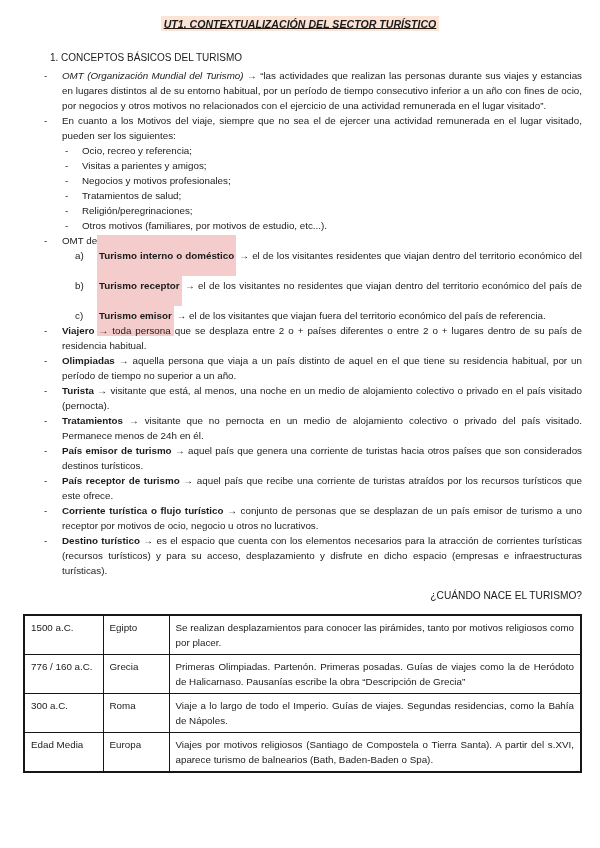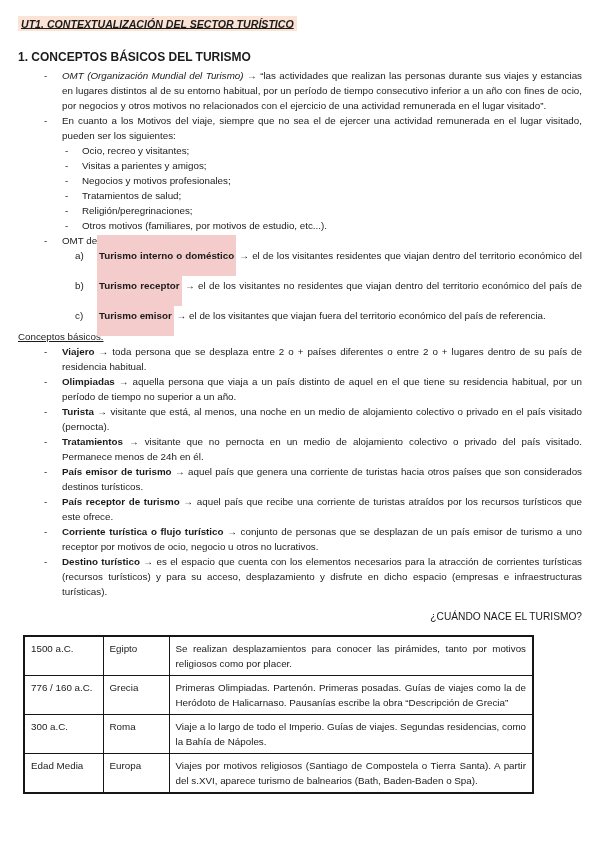--- a/index.html
+++ b/index.html
@@ -9,34 +9,36 @@
     box-sizing:border-box;
     padding:16px 18px 0 18px;
     background:#ffffff;
     font-family:"Liberation Sans", sans-serif;
     font-size:9.8px;
     line-height:15px;
     color:#1b1b1b;
     overflow:hidden;
   }
   .doc-title {
+    text-align:center;
     margin-bottom:19px;
     font-size:10.6px;
     font-weight:bold;
     font-style:italic;
   }
   .doc-title .hl {
     background:#fbe4d5;
     text-decoration:underline;
     padding:1.5px 3px;
   }
   .h1 {
-    font-weight:bold;
-    font-size:12px;
+    font-weight:normal;
+    font-size:10px;
     margin-bottom:3px;
+    margin-left:32px;
   }
   .li { position:relative; text-align:justify; }
   .l1 { padding-left:44px; }
   .l1 > .mk { position:absolute; left:26px; }
   .l2 { padding-left:64px; }
   .l2 > .mk { position:absolute; left:47px; }
   .la { padding-left:79px; }
   .la > .mk { position:absolute; left:57px; }
   .bi { font-weight:normal; font-style:italic; }
   .b  { font-weight:bold; }
@@ -50,21 +52,21 @@
     text-decoration:underline;
   }
   .qhead {
     margin-top:10px;
     font-size:10.2px;
     text-align:right;
   }
   table.hist {
     border-collapse:collapse;
     margin:11px 3px 0 5px;
-    width:511px;
+    width:559px;
     table-layout:fixed;
     border:2px solid #161616;
   }
   table.hist td {
     border:1px solid #161616;
     vertical-align:top;
     padding:4px 6px;
     height:37px;
     box-sizing:border-box;
     line-height:15px;
@@ -90,21 +92,21 @@
     <span>→ “las actividades que realizan las personas durante sus viajes y estancias en lugares distintos al de su entorno habitual, por un período de tiempo consecutivo inferior a un año con fines de ocio, por negocios y otros motivos no relacionados con el ejercicio de una actividad remunerada en el lugar visitado”.</span>
   </div>
 
   <div class="li l1">
     <span class="mk">-</span>
     <span>En cuanto a los Motivos del viaje, siempre que no sea el de ejercer una actividad remunerada en el lugar visitado, pueden ser los siguientes:</span>
   </div>
 
   <div class="li l2">
     <span class="mk">-</span>
-    <span>Ocio, recreo y visitantes;</span>
+    <span>Ocio, recreo y referencia;</span>
   </div>
   <div class="li l2">
     <span class="mk">-</span>
     <span>Visitas a parientes y amigos;</span>
   </div>
   <div class="li l2">
     <span class="mk">-</span>
     <span>Negocios y motivos profesionales;</span>
   </div>
   <div class="li l2">
@@ -134,21 +136,20 @@
     <span class="mk">b)</span>
     <span class="term-hl">Turismo receptor</span>
     <span>→ el de los visitantes no residentes que viajan dentro del territorio económico del país de referencia.</span>
   </div>
   <div class="li la">
     <span class="mk">c)</span>
     <span class="term-hl">Turismo emisor</span>
     <span>→ el de los visitantes que viajan fuera del territorio económico del país de referencia.</span>
   </div>
 
-  <div class="subhead">Conceptos básicos:</div>
 
   <div class="li l1">
     <span class="mk">-</span>
     <span class="b">Viajero</span>
     <span>→ toda persona que se desplaza entre 2 o + países diferentes o entre 2 o + lugares dentro de su país de residencia habitual.</span>
   </div>
   <div class="li l1">
     <span class="mk">-</span>
     <span class="b">Olimpiadas</span>
     <span>→ aquella persona que viaja a un país distinto de aquel en el que tiene su residencia habitual, por un período de tiempo no superior a un año.</span>

